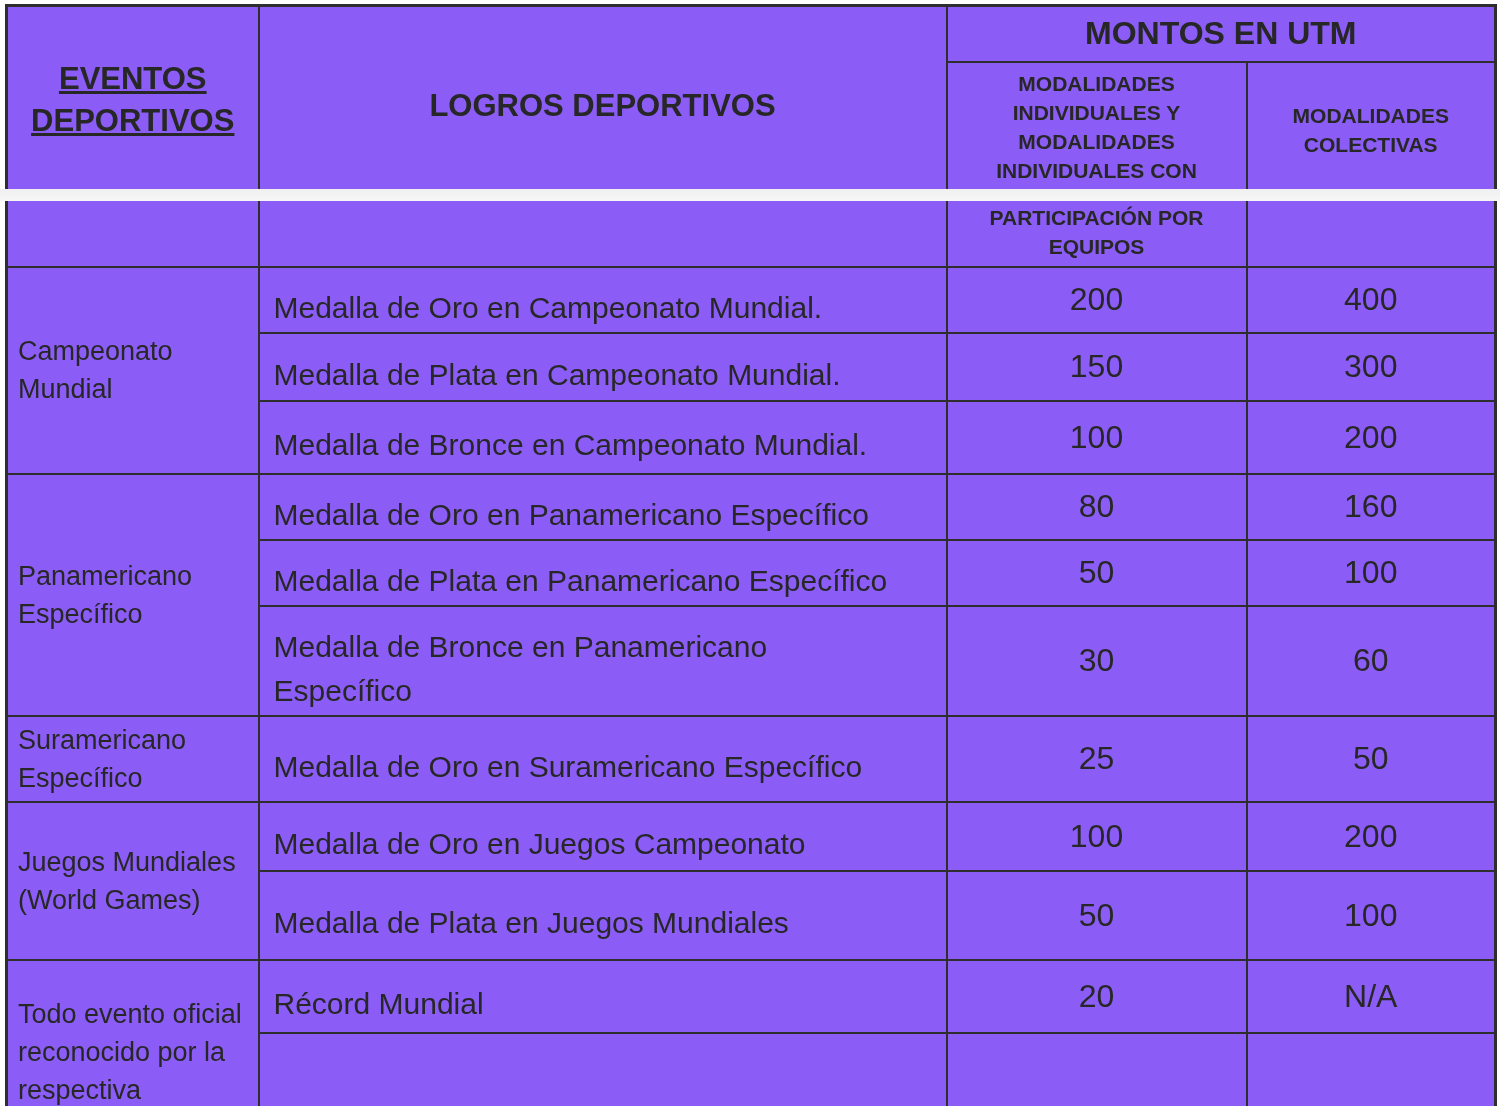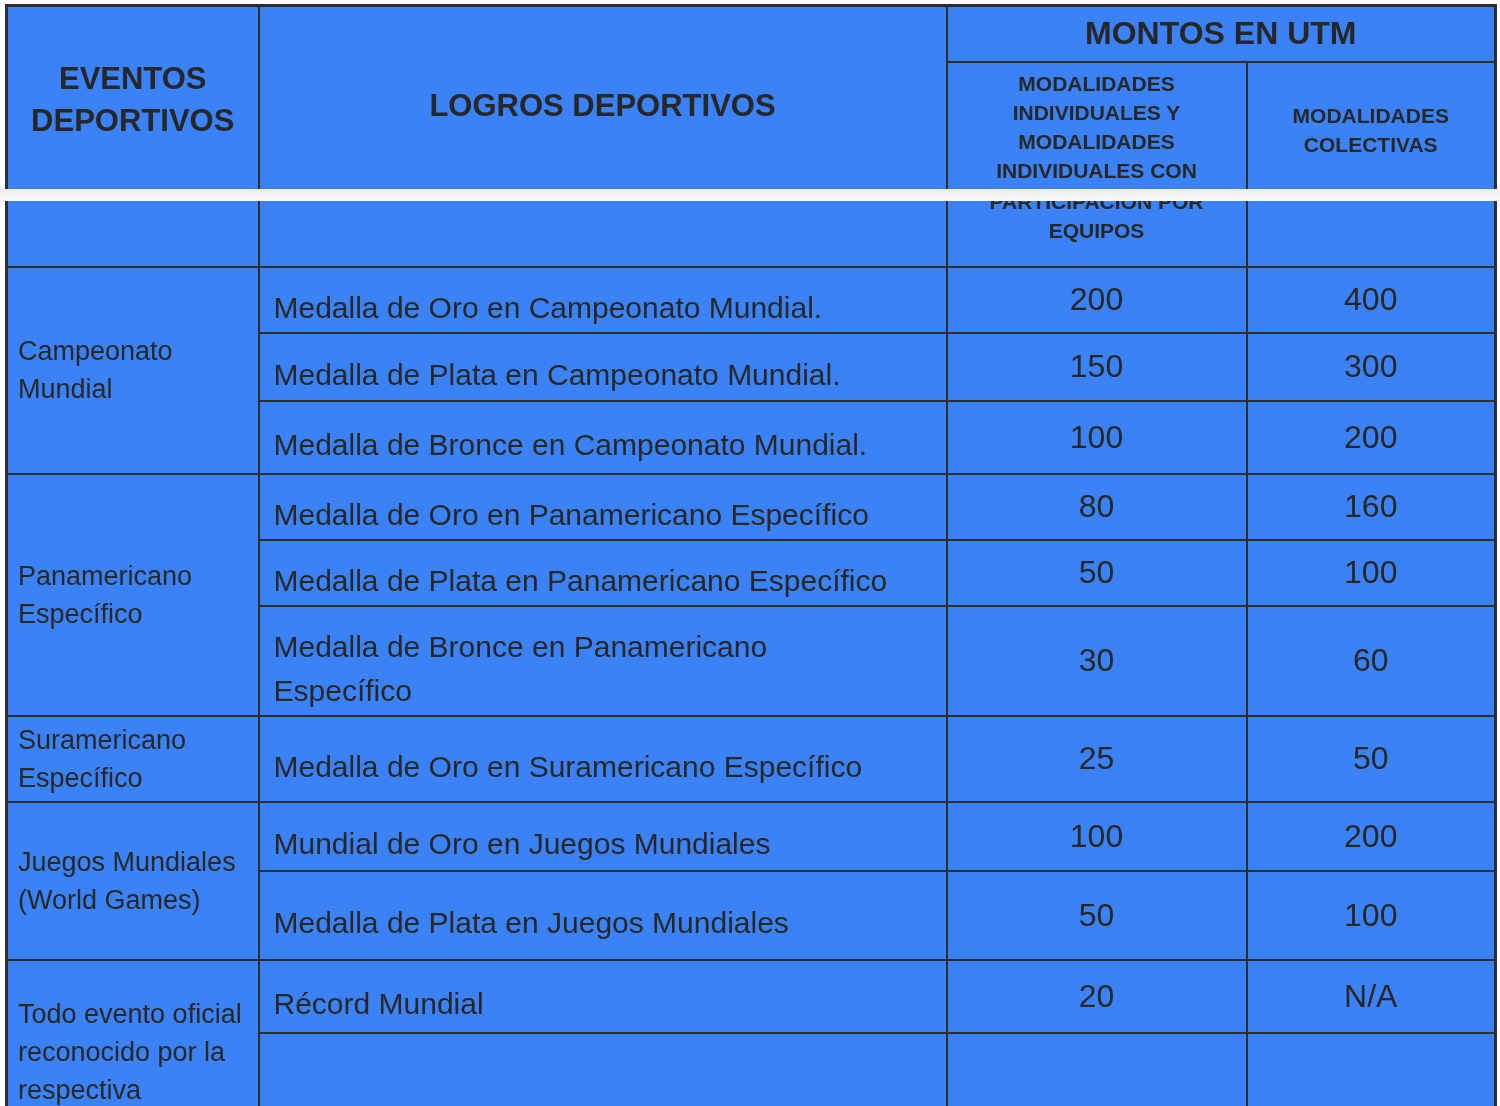--- a/index.html
+++ b/index.html
@@ -5,31 +5,31 @@
   html,body { margin:0; padding:0; background:#ffffff; }
   .screen {
     position:relative; width:1500px; height:1106px; background:#ffffff;
     font-family:"Liberation Sans", sans-serif; color:#272727; overflow:hidden;
   }
   table.t {
     position:absolute; left:5px; top:4px; width:1489px;
     border-collapse:collapse; table-layout:fixed;
     border:3px solid #2e2e2e;
   }
-  table.t td { border:2px solid #2e2e2e; background:#3b82f6; overflow:hidden; }
+  table.t td { border:2px solid #2e2e2e; background:#8b5cf6; overflow:hidden; }
 
   
   .hc { font-weight:bold; text-align:center; }
-  .eventos { font-size:31px; line-height:42px; vertical-align:middle; padding:0 10px 72px 10px; }
+  .eventos { font-size:31px; line-height:42px; vertical-align:middle; padding:0 10px 72px 10px;text-decoration:underline; }
   .logros  { font-size:31px; line-height:42px; vertical-align:middle; padding:0 10px 60px 10px; white-space:nowrap; }
   .montos  { font-size:32px; vertical-align:middle; padding:0; }
   .subhead { font-size:21px; line-height:29px; vertical-align:top; }
   .indiv   { padding:6px 8px 0 8px; }
   .colect  { padding:38px 8px 0 8px; }
-  .sub-b2  { margin-top:2px; }
+  .sub-b2  { margin-top:18px; }
   .ln { display:block; white-space:nowrap; }
 
   
   .event-cell {
     font-weight:normal; font-size:27px; line-height:38px;
     vertical-align:middle; text-align:left; padding:4px 8px 4px 10px;
   }
   .logro-cell {
     font-size:30px; line-height:44px; vertical-align:middle;
     text-align:left; padding:18px 6px 2px 14px;
@@ -135,21 +135,21 @@
       <td class="logro-cell">
             <span class="ll">Medalla de Oro en Suramericano Específico</span>
           </td>
       <td class="num-cell">25</td>
       <td class="num-cell">50</td>
     </tr>
 
     <tr style="height:69px">
       <td rowspan="2" class="event-cell">Juegos Mundiales (World Games)</td>
       <td class="logro-cell">
-            <span class="ll">Mundial de Oro en Juegos Mundiales</span>
+            <span class="ll">Medalla de Oro en Juegos Campeonato</span>
           </td>
       <td class="num-cell">100</td>
       <td class="num-cell">200</td>
     </tr>
     <tr style="height:89px">
       <td class="logro-cell">
             <span class="ll">Medalla de Plata en Juegos Mundiales</span>
           </td>
       <td class="num-cell">50</td>
       <td class="num-cell">100</td>

